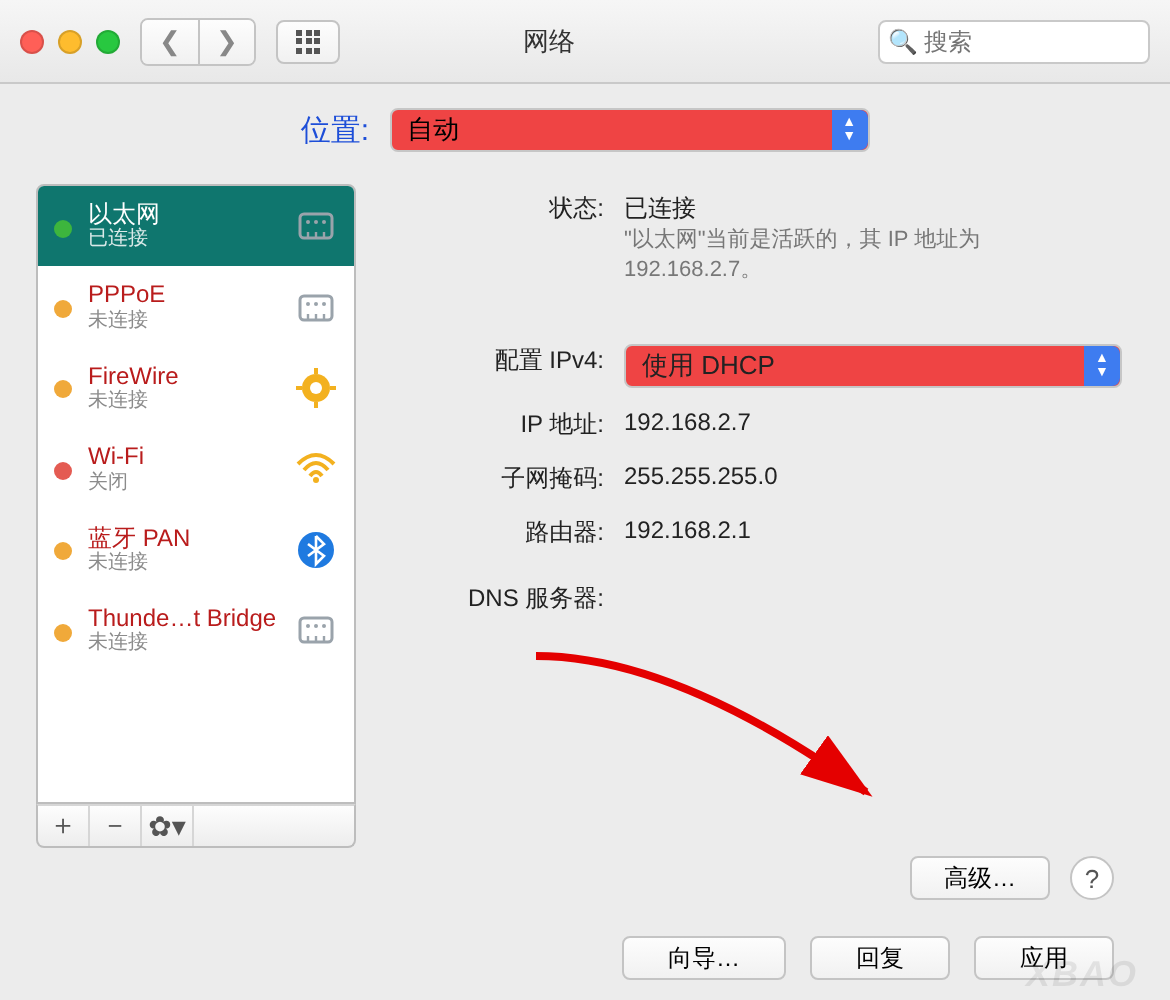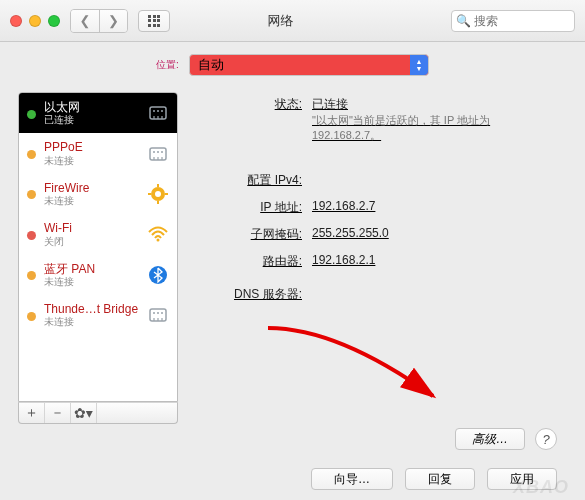--- a/index.html
+++ b/index.html
@@ -10,53 +10,53 @@
 .dot { width: 12px; height: 12px; border-radius: 50%; border: 0.5px solid rgba(0,0,0,.15); }
 .dot.r { background:#ff5f57; } .dot.y { background:#febc2e; } .dot.g { background:#28c840; }
 .nav-btns { display:flex; border:1px solid #c4c4c4; border-radius:4px; overflow:hidden; }
 .nav-btn { width:28px; height:22px; display:flex; align-items:center; justify-content:center; background:linear-gradient(#fdfdfd,#f1f1f1); color:#888; font-size:13px; }
 .nav-btn + .nav-btn { border-left:1px solid #c4c4c4; }
 .grid-btn { width:32px; height:22px; border:1px solid #c4c4c4; border-radius:4px; background:linear-gradient(#fdfdfd,#f1f1f1); display:flex; align-items:center; justify-content:center; }
 .grid-icon { width:12px; height:12px; display:grid; grid-template-columns:repeat(3,3px); grid-template-rows:repeat(3,3px); gap:1.5px; }
 .grid-icon span { background:#555; }
 .title { flex:1; text-align:center; font-size:13px; color:#333; padding-right:60px; }
 .search { position:relative; }
-.search input { width:124px; height:22px; border:1px solid #c9c9c9; border-radius:4px; padding:0 6px 0 22px; font-size:12px; background:#fff; }
+.search input { width:136px; height:22px; border:1px solid #c9c9c9; border-radius:4px; padding:0 6px 0 22px; font-size:12px; background:#fff; }
 .search .sicon { position:absolute; left:5px; top:4px; color:#9a9a9a; font-size:12px; }
 
 .loc-row { display:flex; align-items:center; justify-content:center; gap:10px; padding:12px 0 16px; }
-.loc-label { font-size:10px; color:#be185d;text-align:right; }
+.loc-label { font-size:15px; color:#1d4ed8;text-align:right; }
 .select { height:22px; border:1px solid #c6c6c6; border-radius:4px; background:#ef4444; display:flex; align-items:center; padding:0 24px 0 8px; font-size:13px; position:relative; min-width:240px; }
 .select .arrows { position:absolute; right:0; top:0; bottom:0; width:18px; background:#3e7cf0; border-radius:0 4px 4px 0; display:flex; flex-direction:column; align-items:center; justify-content:center; color:#fff; font-size:7px; line-height:7px; }
 
 .main { display:flex; padding:0 18px 0 18px; gap:14px; }
 .sidebar { width:160px; }
 .svc-list { background:#fff; border:1px solid #bdbdbd; border-radius:4px 4px 0 0; height:310px; overflow:hidden; }
 .svc { display:flex; align-items:center; padding:7px 8px; gap:8px; border-bottom:0; position:relative; }
-.svc.sel { background:#000000; color:#fff; }
+.svc.sel { background:#0f766e; color:#fff; }
 .svc .sdot { width:9px; height:9px; border-radius:50%; margin-top:2px; flex-shrink:0; }
 .svc .sdot.on { background:#3db53d; } .svc .sdot.warn { background:#f0a93a; } .svc .sdot.off { background:#e45b52; }
 .svc .lbls { flex:1; display:flex; flex-direction:column; line-height:1.2; }
 .svc .name { font-size:12px; }
 .svc .stat { font-size:10px; opacity:.85; }
 .svc:not(.sel) .name { color:#b91c1c; }
 .svc:not(.sel) .stat { color:#777; }
 .svc .icon { width:22px; height:22px; margin-left:auto; display:flex; align-items:center; justify-content:center; font-size:15px; color:#888; }
 .svc-tools { height:22px; border:1px solid #bdbdbd; border-top:1px solid #d6d6d6; border-radius:0 0 4px 4px; background:linear-gradient(#fdfdfd,#ededed); display:flex; }
 .tool { width:26px; display:flex; align-items:center; justify-content:center; border-right:1px solid #d6d6d6; font-size:14px; color:#555; }
 
 .detail { flex:1; padding:4px 6px 0 0; }
-.row { display:flex; margin-bottom:10px; font-size:12px;text-decoration:underline; }
+.row { display:flex; margin-bottom:10px; font-size:12px; }
 .row .k { width:120px; text-align:right; color:#222; padding-right:10px; }
 .row .v { flex:1; color:#222; }
 .desc { font-size:11px; color:#777; line-height:1.4; }
 .detail .select { min-width:230px; }
 .faded { color:#b9b9b9; }
 
-.adv-row { display:flex; justify-content:flex-end; align-items:center; gap:10px; padding:4px 28px 0 0;font-style:italic; }
+.adv-row { display:flex; justify-content:flex-end; align-items:center; gap:10px; padding:4px 28px 0 0; }
 .btn { height:22px; border:1px solid #c4c4c4; border-radius:4px; background:linear-gradient(#fdfdfd,#f1f1f1); padding:0 16px; font-size:12px; display:flex; align-items:center; }
 .help { width:22px; height:22px; border:1px solid #c4c4c4; border-radius:50%; background:#fff; display:flex; align-items:center; justify-content:center; font-size:13px; color:#555; }
 
 .foot { display:flex; justify-content:flex-end; gap:12px; padding:18px 28px 0 0; }
 .foot .btn { padding:0 22px; }
 
 .arrow { position:absolute; left:258px; top:318px; pointer-events:none; }
 
 .watermark { position:absolute; right:16px; bottom:2px; font-size:18px; font-weight:700; color:rgba(0,0,0,.08); font-style:italic; letter-spacing:1px; }
 </style>
@@ -206,20 +206,26 @@
     <div class="row">
       <div class="k">状态:</div>
       <div class="v">
         <div style="font-weight:400;">已连接</div>
         <div class="desc">"以太网"当前是活跃的，其 IP 地址为 192.168.2.7。</div>
       </div>
     </div>
     <div style="height:18px"></div>
     <div class="row">
       <div class="k">配置 IPv4:</div>
+      <div class="v">
+        <div class="select">
+          <span>使用 DHCP</span>
+          <div class="arrows">▲<br>▼</div>
+        </div>
+      </div>
     </div>
     <div class="row">
       <div class="k">IP 地址:</div>
       <div class="v">192.168.2.7</div>
     </div>
     <div class="row">
       <div class="k">子网掩码:</div>
       <div class="v">255.255.255.0</div>
     </div>
     <div class="row">

